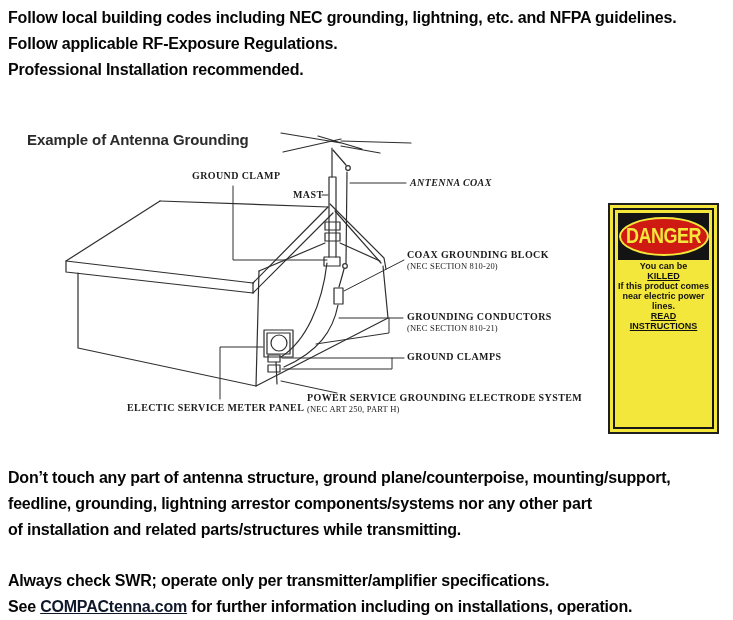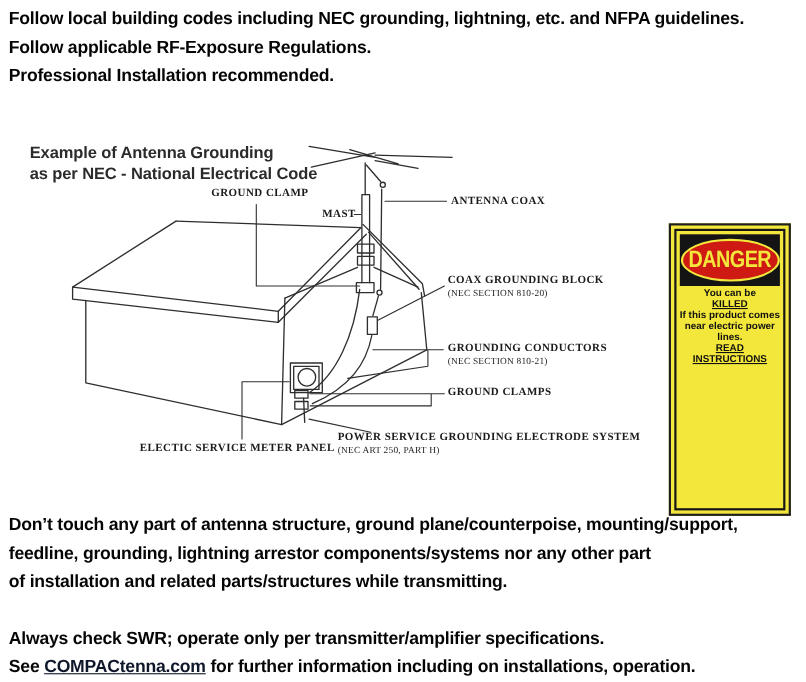--- a/index.html
+++ b/index.html
@@ -9,21 +9,21 @@
          letter-spacing:-0.2px;color:#050505;white-space:nowrap;}
   .heading{position:absolute;left:27px;top:130px;font-weight:bold;font-size:15px;
            line-height:19px;color:#2b2b2b;letter-spacing:-0.1px;}
   .dlabel{position:absolute;font-family:"Liberation Serif",serif;font-weight:700;
           font-size:10px;letter-spacing:0.4px;color:#1b1b1b;white-space:nowrap;}
   .dsub{position:absolute;font-family:"Liberation Serif",serif;font-weight:400;
         font-size:8.5px;letter-spacing:0.2px;color:#1b1b1b;white-space:nowrap;}
   svg.diagram{position:absolute;left:0;top:0;}
   .link{color:#0f172a;text-decoration:underline;cursor:pointer;}
   
-  .sign{position:absolute;left:608px;top:203px;width:111px;height:266px;
+  .sign{position:absolute;left:608px;top:203px;width:111px;height:231px;
         background:#f3e73c;border:2px solid #1f1f1f;box-sizing:border-box;}
   .sign-inner{position:absolute;inset:3px;border:2px solid #161616;}
   .sign-header{margin:3px 3px 0 3px;height:47px;background:#141414;
                display:flex;align-items:center;justify-content:center;}
   .danger-oval{width:90px;height:39px;background:#ce1a12;border:2px solid #f3e73c;
                border-radius:50%;display:flex;align-items:center;justify-content:center;
                box-sizing:border-box;}
   .danger-text{font-weight:bold;font-size:18px;color:#f3e73c;letter-spacing:-0.5px;
                transform:scaleY(1.2);}
   .circle-wrap{position:relative;width:96px;height:90px;margin:1px auto 0 auto;}
@@ -39,21 +39,20 @@
 <body>
 
 <div id="page">
 
   <div class="btext" style="top:5px;">Follow local building codes including NEC grounding, lightning, etc. and NFPA guidelines.</div>
   <div class="btext" style="top:31px;">Follow applicable RF-Exposure Regulations.</div>
   <div class="btext" style="top:57px;">Professional Installation recommended.</div>
 
   <div class="heading">
     <div>Example of Antenna Grounding</div>
-    <div>as per NEC - National Electrical Code</div>
   </div>
 
   <svg class="diagram" width="733" height="620" viewBox="0 0 733 620">
     <g fill="none" stroke="#2e2e2e" stroke-width="1.2" stroke-linejoin="round" stroke-linecap="round">
       <g>
         <path d="M160,201 L328,207"></path>
         <path d="M160,201 L66,261 L253,283"></path>
         <path d="M66,261 L66,272 L253,293 L253,283"></path>
         <path d="M253,283 L328,207"></path>
         <path d="M253,293 L333,213"></path>
@@ -102,21 +101,21 @@
         <path d="M339,318 L403,318 M389,318 L389,333 L316,344"></path>
         <path d="M282,358 L404,358 M282,369 L392,369 L392,358"></path>
         <path d="M281,381 L337,393"></path>
         <path d="M220,399 L220,347 L263,347"></path>
       </g>
     </g>
   </svg>
 
   <div class="dlabel" style="left:192px;top:170px;">GROUND CLAMP</div>
   <div class="dlabel" style="left:293px;top:189px;">MAST</div>
-  <div class="dlabel" style="left:410px;top:177px;">ANTENNA COAX</div>
+  <div class="dlabel" style="left:410px;top:177px;font-style:italic;">ANTENNA COAX</div>
   <div class="dlabel" style="left:407px;top:249px;">COAX GROUNDING BLOCK</div>
   <div class="dsub" style="left:407px;top:261px;">(NEC SECTION 810-20)</div>
   <div class="dlabel" style="left:407px;top:311px;">GROUNDING CONDUCTORS</div>
   <div class="dsub" style="left:407px;top:323px;">(NEC SECTION 810-21)</div>
   <div class="dlabel" style="left:407px;top:351px;">GROUND CLAMPS</div>
   <div class="dlabel" style="left:307px;top:392px;">POWER SERVICE GROUNDING ELECTRODE SYSTEM</div>
   <div class="dsub" style="left:307px;top:404px;">(NEC ART 250, PART H)</div>
   <div class="dlabel" style="left:127px;top:402px;">ELECTIC SERVICE METER PANEL</div>
 
   <div class="sign">

